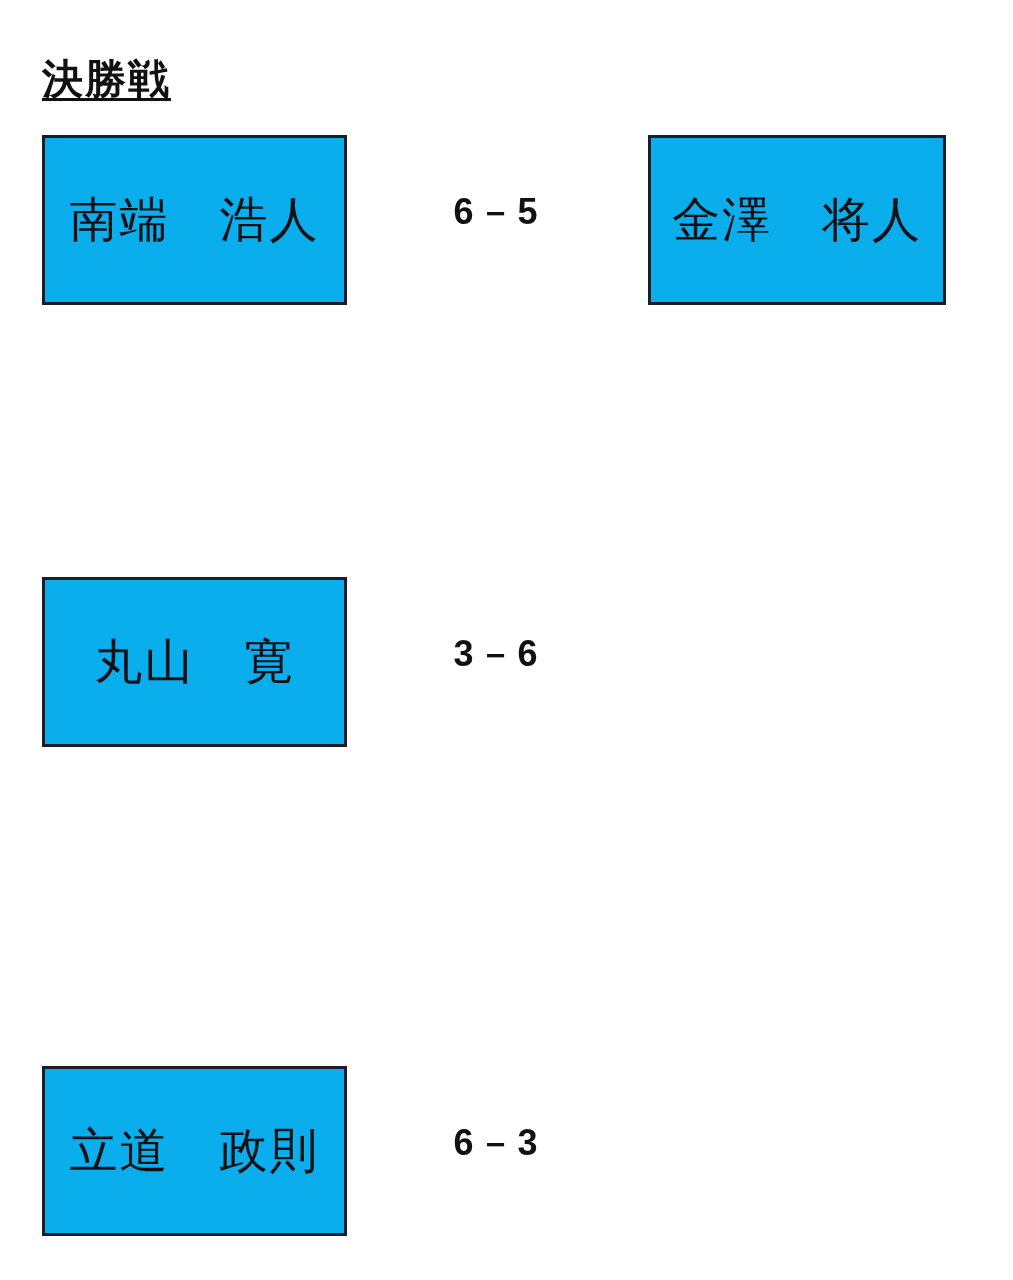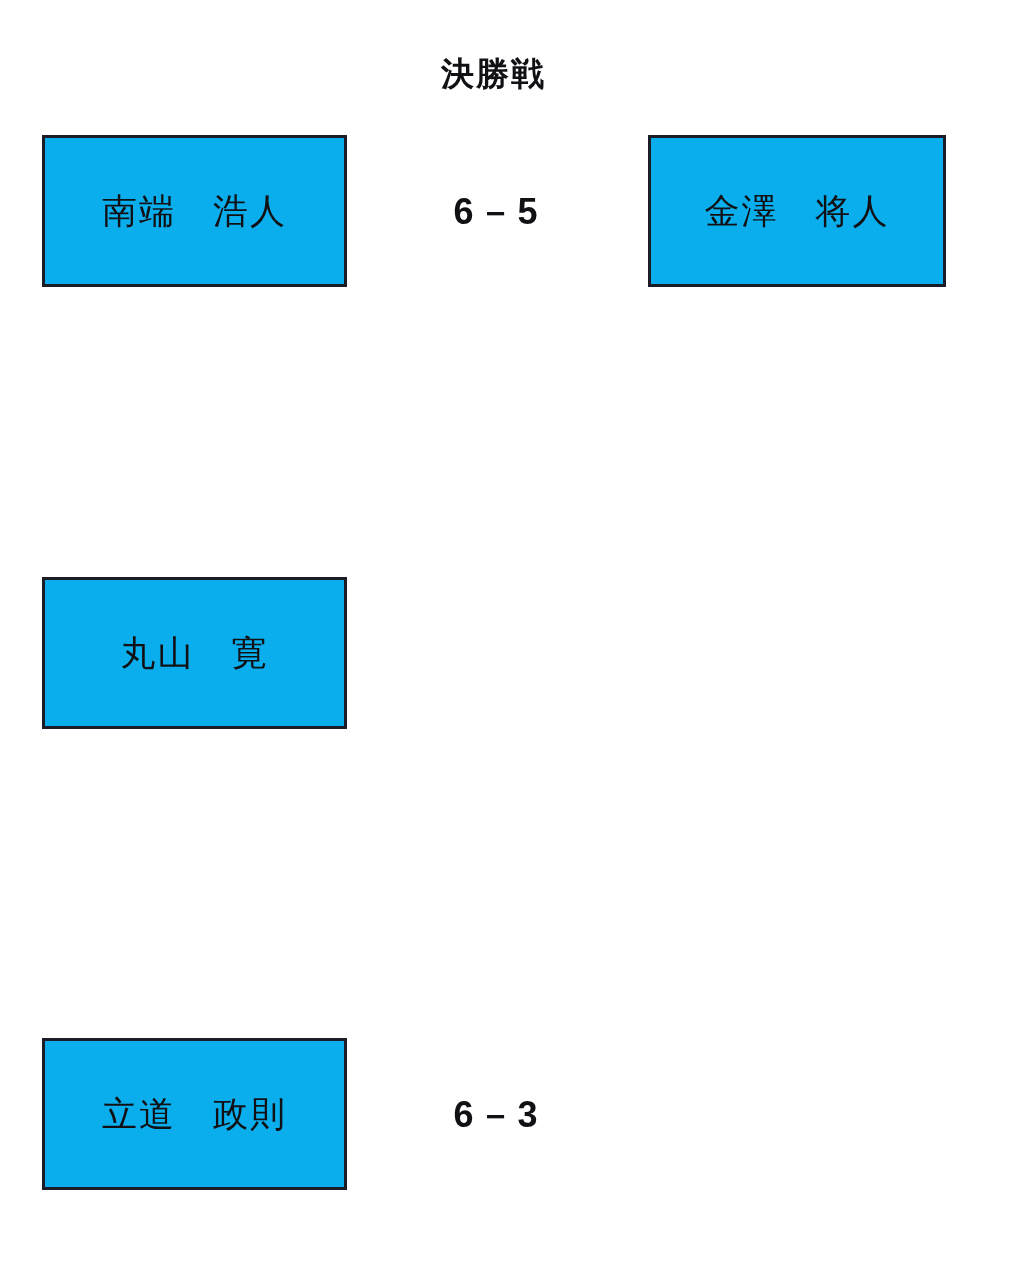--- a/index.html
+++ b/index.html
@@ -18,45 +18,46 @@
     position: relative;
     width: 1013px;
     height: 1280px;
     background: var(--page-bg);
     overflow: hidden;
   }
   .section-title {
     position: absolute;
     left: 42px;
     width: 903px;
-    text-align: center;
-    font-size: 33px;
+    text-align: left;
+    font-size: 41px;
     font-weight: bold;
     letter-spacing: 2px;
     color: var(--text-color);
+    text-decoration: underline;
     text-decoration-thickness: 2.5px;
     text-underline-offset: 5px;
     white-space: nowrap;
   }
   .match-row {
     position: absolute;
     left: 0;
     width: 1013px;
     height: 154px;
   }
   .player-box {
     position: absolute;
     top: 0;
-    height: 152px;
+    height: 170px;
     background: var(--box-fill);
     border: 3px solid var(--box-border);
     display: flex;
     align-items: center;
     justify-content: center;
-    font-size: 35px;
+    font-size: 48px;
     font-weight: 500;
     letter-spacing: 2px;
     color: var(--text-color);
     white-space: nowrap;
   }
   .player-box.left  { left: 42px;  width: 305px; }
   .player-box.right { left: 648px; width: 298px; }
   .match-score {
     position: absolute;
     left: 347px;
@@ -70,36 +71,37 @@
     font-weight: bold;
     letter-spacing: 4px;
     color: var(--text-color);
     white-space: nowrap;
   }
   .title-1 { top: 52px; }
   .row-1   { top: 135px; }
   .title-2 { top: 504px; }
   .row-2   { top: 577px; }
   .title-3 { top: 956px; }
-  .row-3   { top: 1038px; }
+  .row-3   { top: 1066px; }
 </style>
 </head>
 <body>
 
 <div class="canvas">
 
   <div class="section-title title-1">決勝戦</div>
   <div class="match-row row-1">
     <div class="player-box left">南端　浩人</div>
     <div class="match-score">6－5</div>
     <div class="player-box right">金澤　将人</div>
   </div>
 
   <div class="match-row row-2">
     <div class="player-box left">丸山　寛</div>
+    <div class="match-score">3－6</div>
   </div>
 
   <div class="match-row row-3">
     <div class="player-box left">立道　政則</div>
     <div class="match-score">6－3</div>
   </div>
 
 </div>
 
 </body></html>

